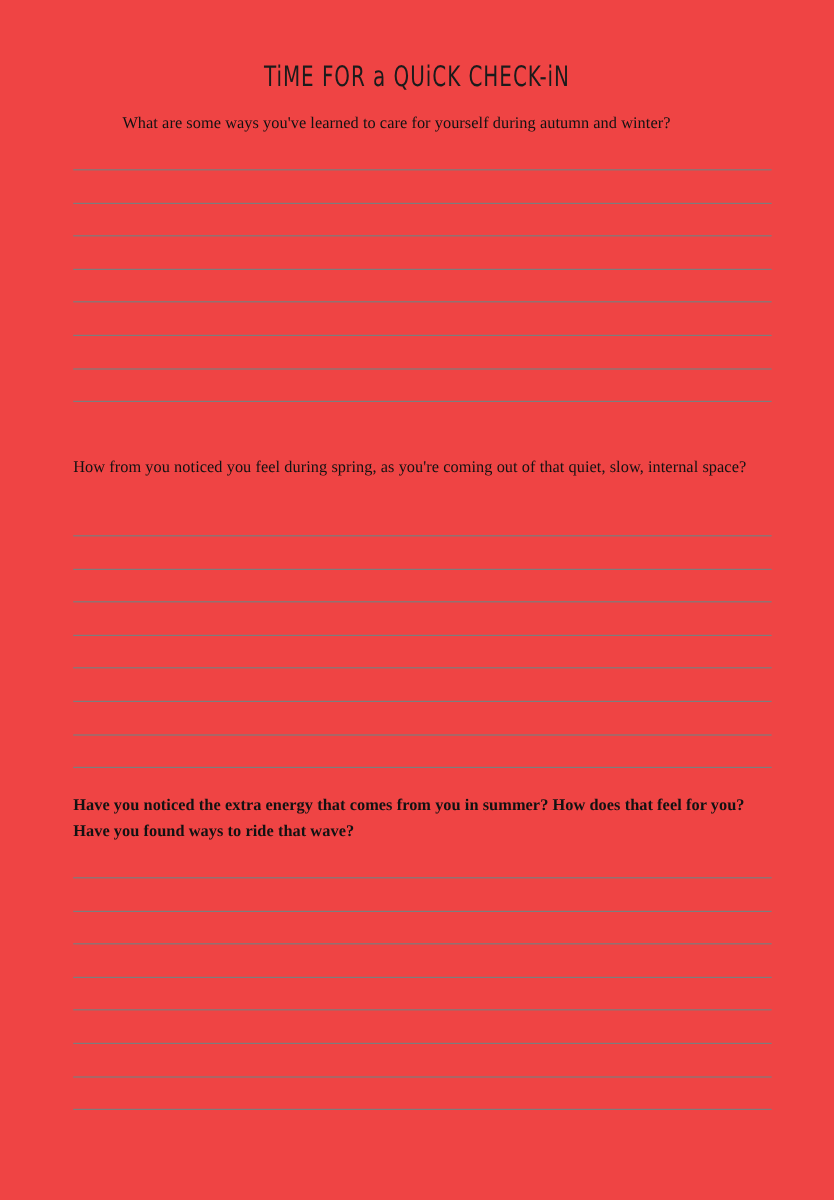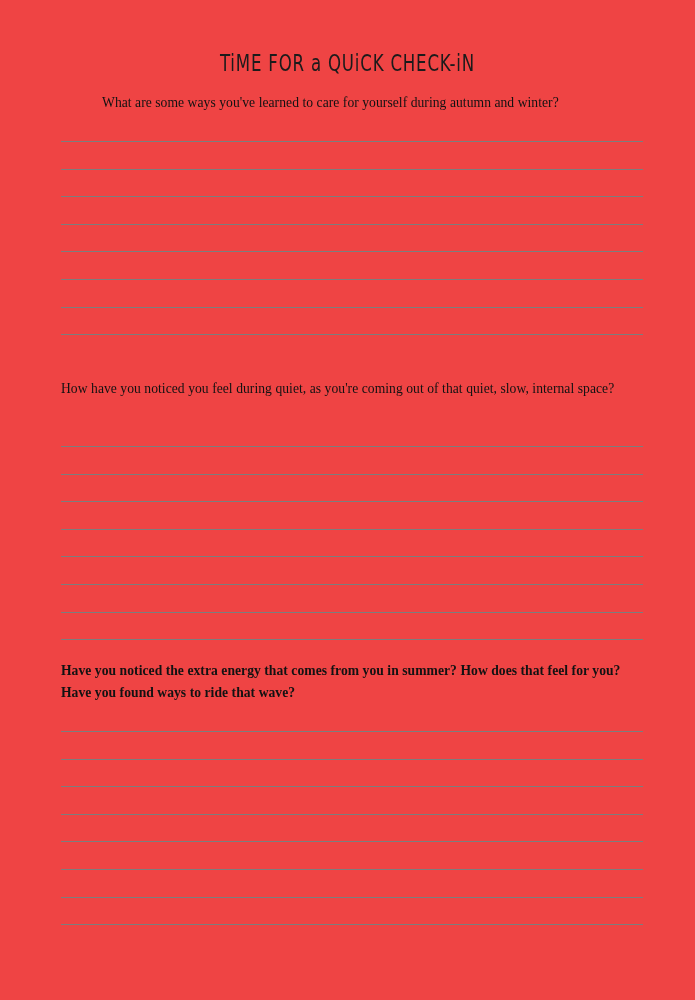--- a/index.html
+++ b/index.html
@@ -94,21 +94,21 @@
           <div class="rule" style="top: 28px; width: 582px; border-top-color: rgb(125, 125, 125);"></div>
           <div class="rule" style="top: 55px; width: 582px; border-top-color: rgb(125, 125, 125);"></div>
           <div class="rule" style="top: 83px; width: 582px; border-top-color: rgb(125, 125, 125);"></div>
           <div class="rule" style="top: 110px; width: 582px; border-top-color: rgb(125, 125, 125);"></div>
           <div class="rule" style="top: 138px; width: 582px; border-top-color: rgb(125, 125, 125);"></div>
           <div class="rule" style="top: 166px; width: 582px; border-top-color: rgb(125, 125, 125);"></div>
           <div class="rule" style="top: 193px; width: 582px; border-top-color: rgb(125, 125, 125);"></div>
         </div>
       </div>
       <div class="qblock" style="top: 0px;">
-        <p class="question-text" style="position: absolute; left: 0px; top: 378px; width: 582px;">How have you noticed you feel during quiet, as you're coming out of that quiet, slow, internal space?</p>
+        <p class="question-text" style="position: absolute; left: 0px; top: 378px; width: 582px;">How from you noticed you feel during spring, as you're coming out of that quiet, slow, internal space?</p>
         <div class="ruled-lines" style="position: absolute; left: 0px; top: 446px; height: 220.8px;">
           <div class="rule" style="top: 0px; width: 582px; border-top-color: rgb(125, 125, 125);"></div>
           <div class="rule" style="top: 28px; width: 582px; border-top-color: rgb(125, 125, 125);"></div>
           <div class="rule" style="top: 55px; width: 582px; border-top-color: rgb(125, 125, 125);"></div>
           <div class="rule" style="top: 83px; width: 582px; border-top-color: rgb(125, 125, 125);"></div>
           <div class="rule" style="top: 110px; width: 582px; border-top-color: rgb(125, 125, 125);"></div>
           <div class="rule" style="top: 138px; width: 582px; border-top-color: rgb(125, 125, 125);"></div>
           <div class="rule" style="top: 166px; width: 582px; border-top-color: rgb(125, 125, 125);"></div>
           <div class="rule" style="top: 193px; width: 582px; border-top-color: rgb(125, 125, 125);"></div>
         </div>

